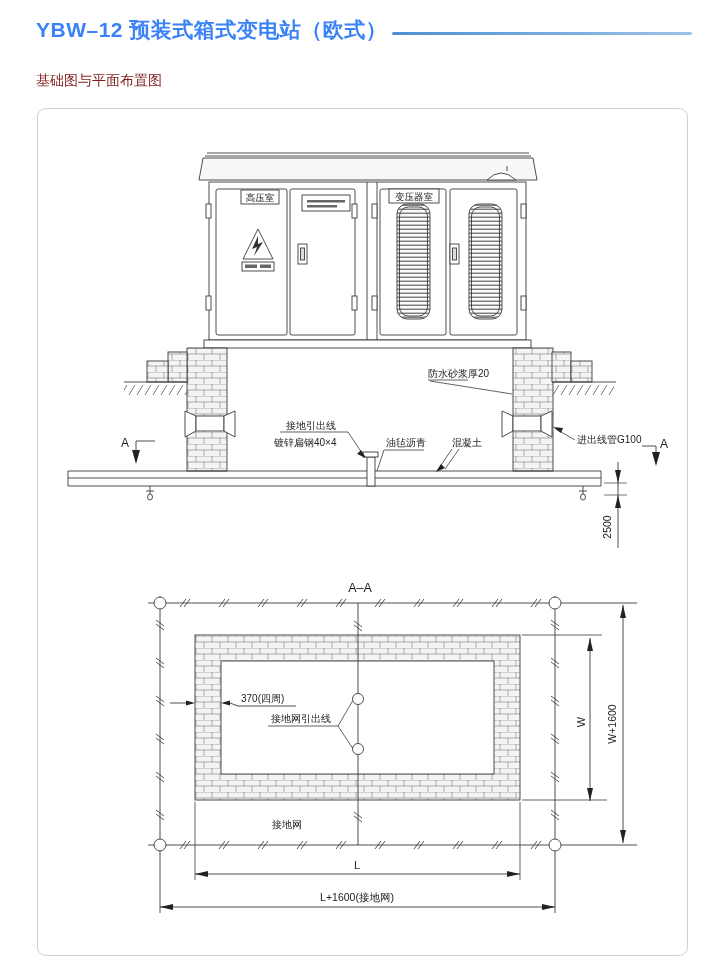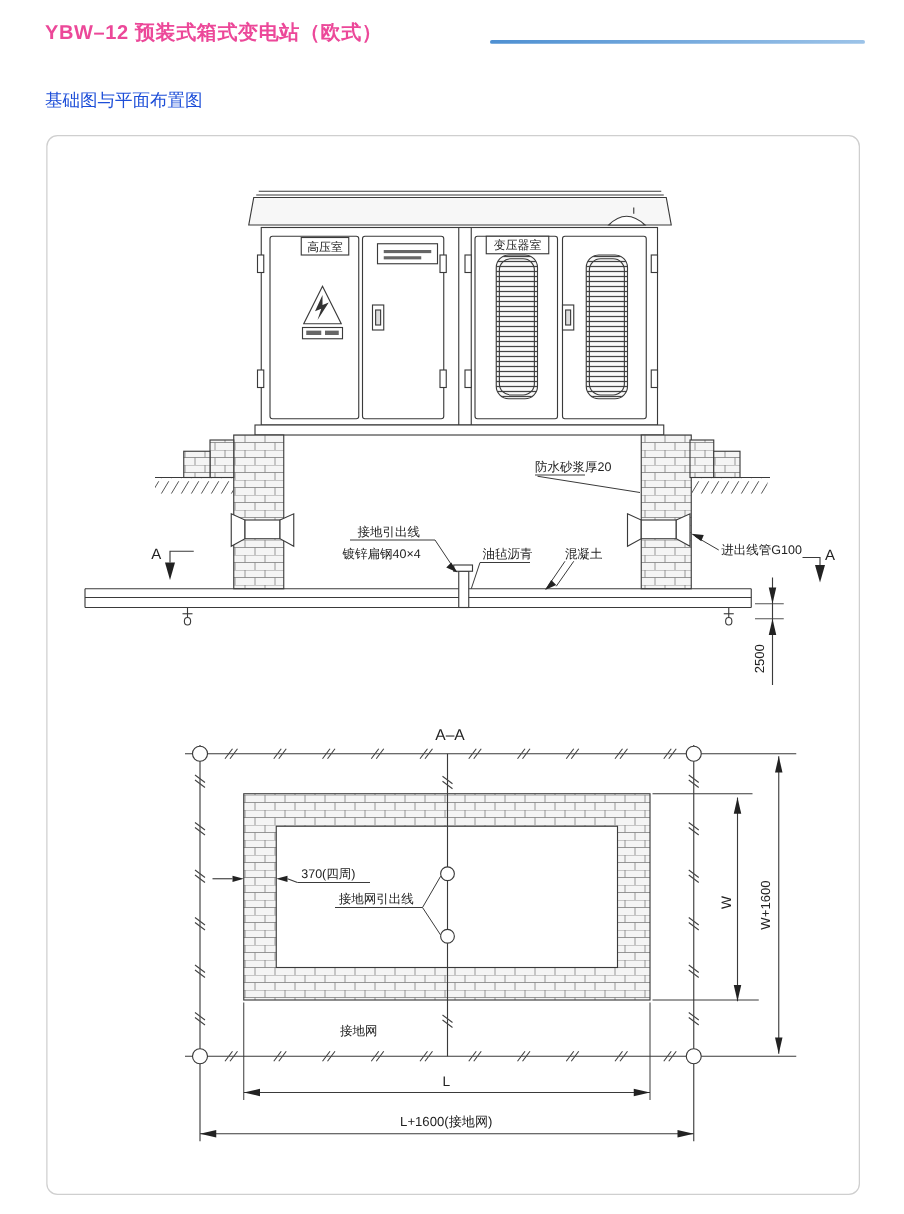--- a/index.html
+++ b/index.html
@@ -1,19 +1,19 @@
 <!DOCTYPE html>
 <html><head>
 <meta charset="utf-8">
 <style>
   html,body{margin:0;padding:0;background:#ffffff;}
   body{width:723px;height:971px;position:relative;font-family:"Liberation Sans",sans-serif;overflow:hidden;}
-  .page-title{position:absolute;left:36px;top:16px;font-size:16px;font-weight:bold;color:#ec4899;letter-spacing:.5px;white-space:nowrap;}
+  .page-title{position:absolute;left:36px;top:16px;font-size:21px;font-weight:bold;color:#3b82f6;letter-spacing:.5px;white-space:nowrap;}
   .accent-line{position:absolute;left:392px;top:32px;width:300px;height:3px;background:linear-gradient(to right,#4e90d2,#9cc3e8);border-radius:2px;}
-  .subtitle{position:absolute;left:36px;top:72px;font-size:14px;color:#1d4ed8;}
+  .subtitle{position:absolute;left:36px;top:72px;font-size:14px;color:#7f1d1d;}
   .panel{position:absolute;left:37px;top:108px;width:649px;height:846px;border:1px solid #cfcfcf;border-radius:9px;background:#fff;}
   svg.draw{position:absolute;left:0;top:0;width:723px;height:971px;pointer-events:none;}
   svg text{font-family:"Liberation Sans",sans-serif;fill:#222;}
 </style>
 </head>
 <body>
 
 <div class="page-title">YBW–12 预装式箱式变电站（欧式）</div>
 <div class="accent-line"></div>
 <div class="subtitle">基础图与平面布置图</div>

